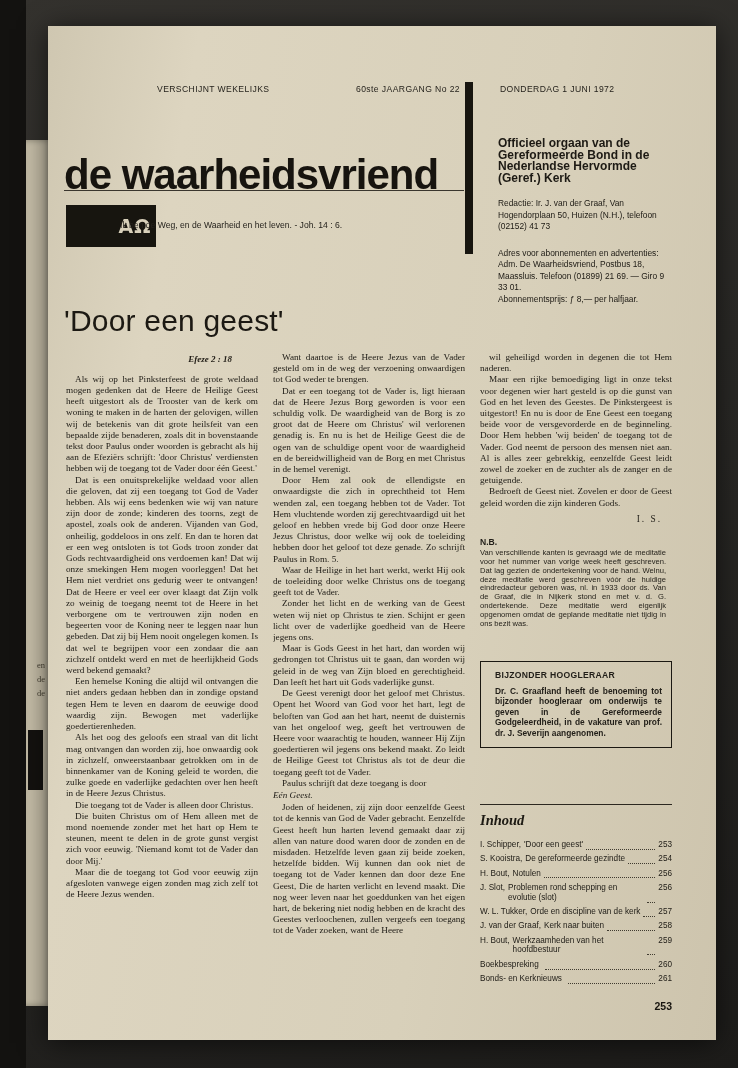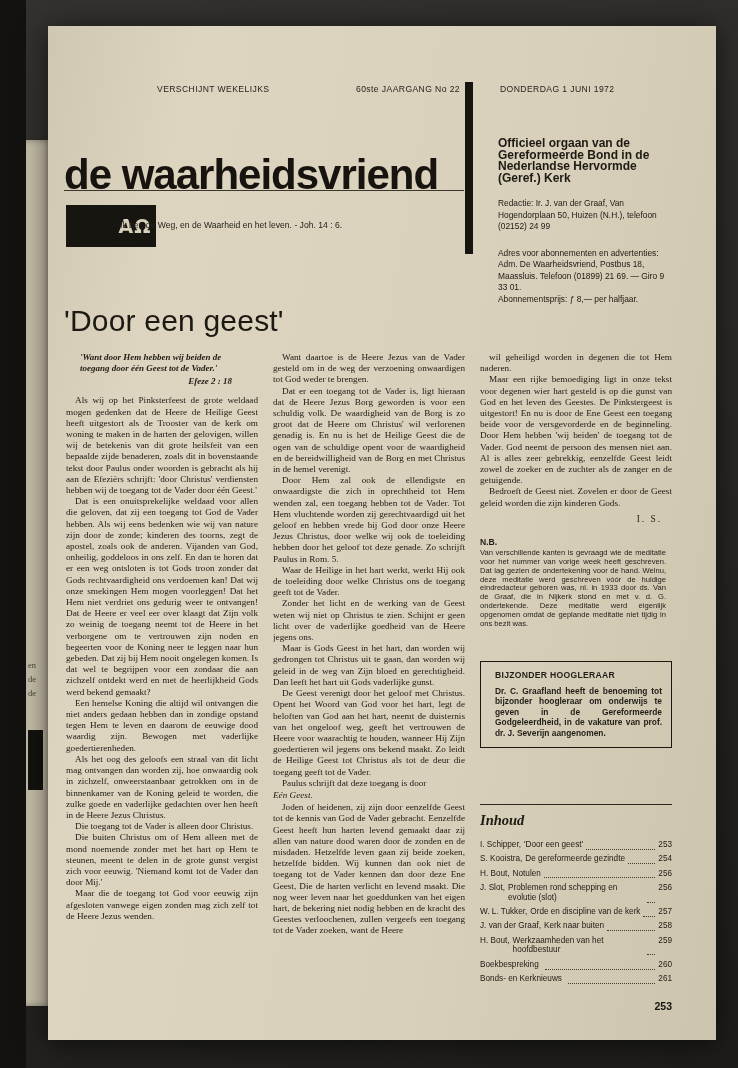--- a/index.html
+++ b/index.html
@@ -7,21 +7,21 @@
     width:738px;height:1068px;overflow:hidden;
     background:linear-gradient(160deg,#34322e 0%,#2a2926 45%,#1d1c1a 100%);
     font-family:"Liberation Sans",sans-serif;
     -webkit-font-smoothing:antialiased;
   }
   .scene{position:relative;width:738px;height:1068px;}
   .left-dark{position:absolute;left:0;top:0;width:26px;height:100%;background:#131210;}
   .under-page{position:absolute;left:26px;top:140px;width:26px;height:866px;
     background:#c7bfa9;box-shadow:inset -4px 0 6px rgba(0,0,0,.35);}
   .frag{display:block;font-family:"Liberation Serif",serif;font-size:8.5px;color:#4a4436;
-    line-height:14px;padding-left:2px;}
+    line-height:14px;padding-left:11px;}
   .frag-stack{position:absolute;left:0;top:518px;}
   .spine-black{position:absolute;left:2px;top:590px;width:15px;height:60px;background:#14120f;}
   .page{position:absolute;left:48px;top:26px;width:668px;height:1014px;
     background:linear-gradient(100deg,#cfc7b1 0%,#ddd5c0 18%,#d8d0ba 62%,#cdc4ad 100%);
     box-shadow:0 3px 26px rgba(0,0,0,.6);color:#211e18;}
   
   .toprow-item{position:absolute;top:58px;font-size:8.6px;letter-spacing:.4px;color:#26231d;}
   .ti-left{left:109px;} .ti-center{left:308px;} .ti-right{left:452px;}
   .masthead-title{position:absolute;left:16px;top:100px;font-size:42px;font-weight:bold;
     letter-spacing:-1px;color:#17140f;line-height:1;}
@@ -98,35 +98,34 @@
 
     <div class="logo">
       <span class="logo-glyph">ΑΩ</span>
     </div>
     <div class="tagline">Ik ben de Weg, en de Waarheid en het leven. - Joh. 14 : 6.</div>
 
     <div class="header-bar"></div>
 
     <div class="header-right">
       <p class="organ">Officieel orgaan van de Gereformeerde Bond in de Nederlandse Hervormde (Geref.) Kerk</p>
-      <p class="redactie">Redactie: Ir. J. van der Graaf, Van Hogendorplaan 50, Huizen (N.H.), telefoon (02152) 24 99</p>
+      <p class="redactie">Redactie: Ir. J. van der Graaf, Van Hogendorplaan 50, Huizen (N.H.), telefoon (02152) 41 73</p>
       <div class="adres">
         <div>Adres voor abonnementen en advertenties:</div>
         <div>Adm. De Waarheidsvriend, Postbus 18, Maassluis. Telefoon (01899) 21 69. — Giro 9 33 01.</div>
         <div>Abonnementsprijs: ƒ 8,— per halfjaar.</div>
       </div>
     </div>
 
     <h2 class="article-title">'Door een geest'</h2>
 
     <div class="cols">
 
       <div class="col">
         <div class="epigraph">
-          <div>'Want door Hem hebben wij beiden de toegang door één Geest tot de Vader.'</div>
           <div class="ref">Efeze 2 : 18</div>
         </div>
         <p class="body">Als wij op het Pinksterfeest de grote weldaad mogen gedenken dat de Heere de Heilige Geest heeft uitgestort als de Trooster van de kerk om woning te maken in de harten der gelovigen, willen wij de betekenis van dit grote heilsfeit van een bepaalde zijde benaderen, zoals dit in bovenstaande tekst door Paulus onder woorden is gebracht als hij aan de Efeziërs schrijft: 'door Christus' verdiensten hebben wij de toegang tot de Vader door één Geest.'</p>
         <p class="body">Dat is een onuitsprekelijke weldaad voor allen die geloven, dat zij een toegang tot God de Vader hebben. Als wij eens bedenken wie wij van nature zijn door de zonde; kinderen des toorns, zegt de apostel, zoals ook de anderen. Vijanden van God, onheilig, goddeloos in ons zelf. En dan te horen dat er een weg ontsloten is tot Gods troon zonder dat Gods rechtvaardigheid ons verdoemen kan! Dat wij onze smekingen Hem mogen voorleggen! Dat het Hem niet verdriet ons gedurig weer te ontvangen! Dat de Heere er veel eer over klaagt dat Zijn volk zo weinig de toegang neemt tot de Heere in het verborgene om te vertrouwen zijn noden en begeerten voor de Koning neer te leggen naar hun gebeden. Dat zij bij Hem nooit ongelegen komen. Is dat wel te begrijpen voor een zondaar die aan zichzelf ontdekt werd en met de heerlijkheid Gods werd bekend gemaakt?</p>
         <p class="body">Een hemelse Koning die altijd wil ontvangen die niet anders gedaan hebben dan in zondige opstand tegen Hem te leven en daarom de eeuwige dood waardig zijn. Bewogen met vaderlijke goedertierenheden.</p>
         <p class="body">Als het oog des geloofs een straal van dit licht mag ontvangen dan worden zij, hoe onwaardig ook in zichzelf, onweerstaanbaar getrokken om in de binnenkamer van de Koning geleid te worden, die zulke goede en vaderlijke gedachten over hen heeft in de Heere Jezus Christus.</p>
         <p class="body">Die toegang tot de Vader is alleen door Christus.</p>
         <p class="body">Die buiten Christus om of Hem alleen met de mond noemende zonder met het hart op Hem te steunen, meent te delen in de grote gunst vergist zich voor eeuwig. 'Niemand komt tot de Vader dan door Mij.'</p>
         <p class="body">Maar die de toegang tot God voor eeuwig zijn afgesloten vanwege eigen zonden mag zich zelf tot de Heere Jezus wenden.</p>
       </div>

